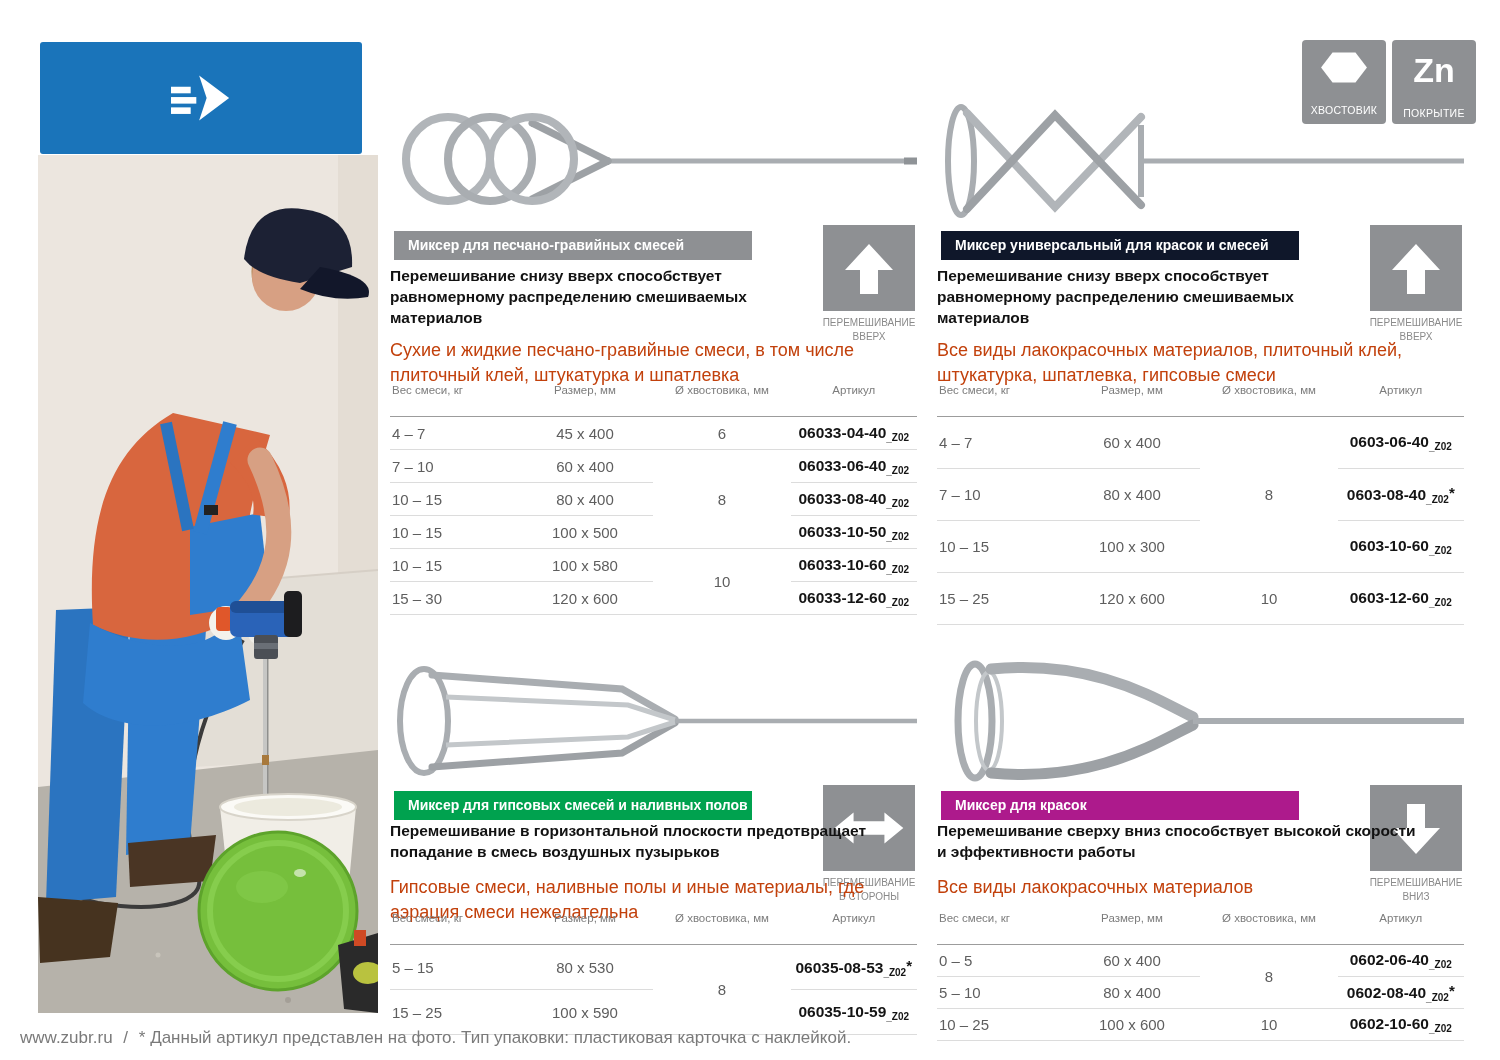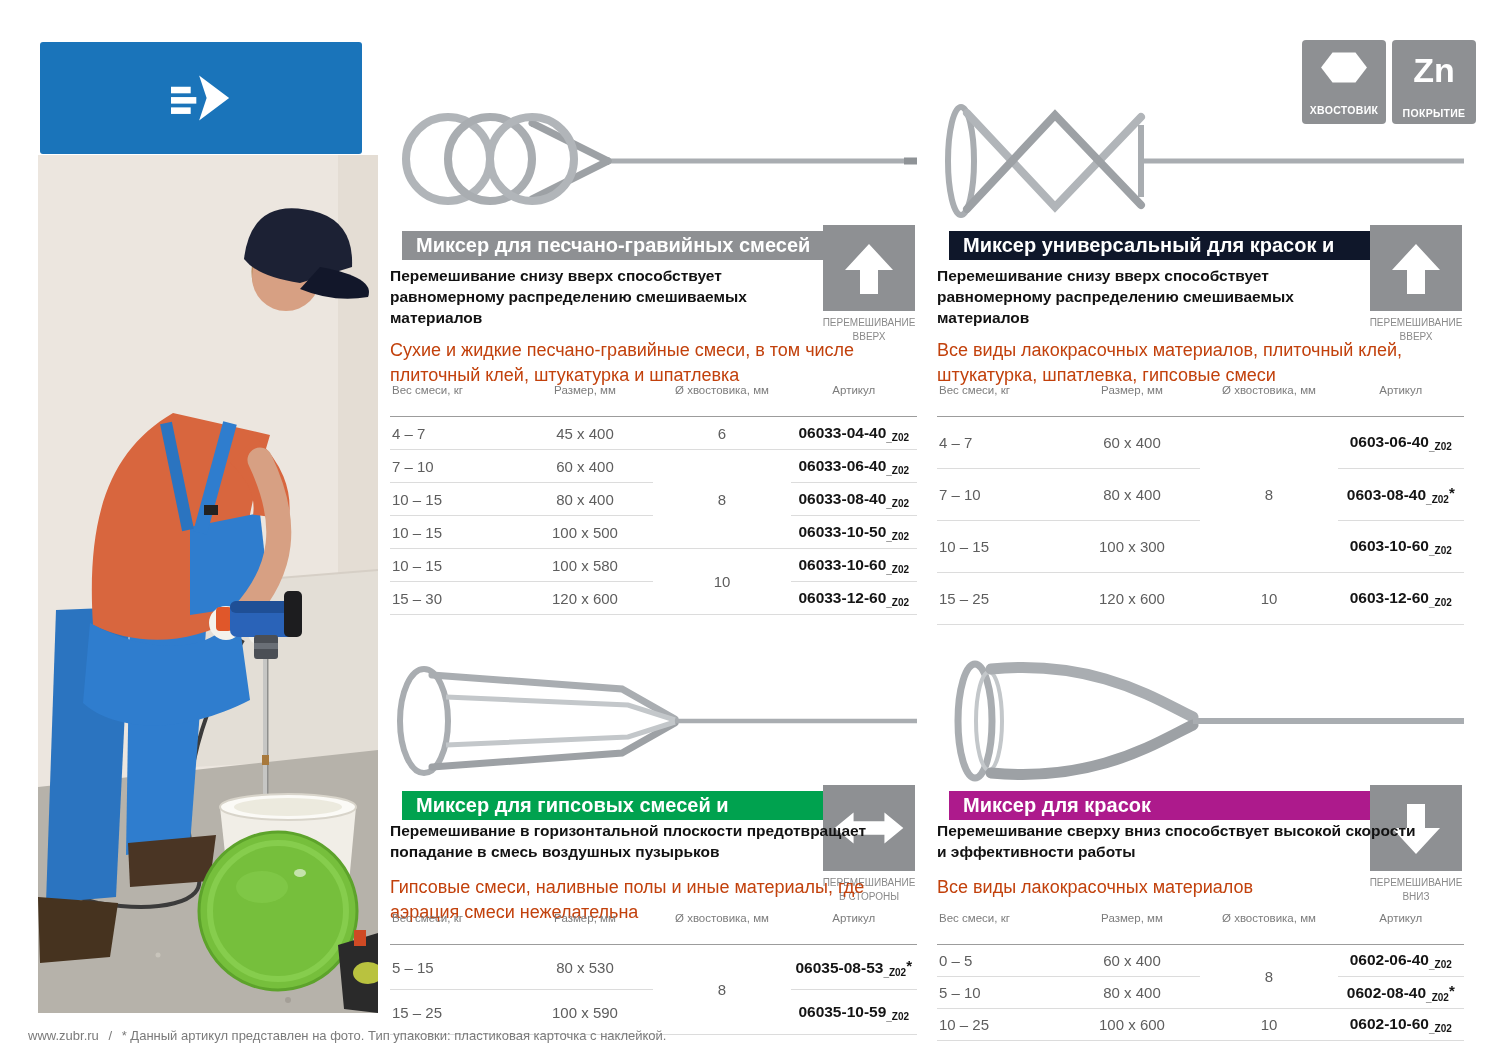--- a/index.html
+++ b/index.html
@@ -13,31 +13,31 @@
   .brand{font-size:56px;font-weight:bold;color:#fff;letter-spacing:2px;line-height:1;}
   .subbrand{font-size:20px;color:#fff;letter-spacing:4px;font-weight:bold;margin-top:4px;}
 
   
   .title{position:absolute;left:400px;top:46px;font-size:30px;font-weight:bold;color:#0a0a0a;white-space:nowrap;}
 
   
   .badge{position:absolute;top:40px;width:84px;height:84px;background:#8e9093;border-radius:4px;color:#fff;
          display:flex;flex-direction:column;align-items:center;justify-content:space-between;
          padding:11px 3px 8px;box-sizing:border-box;}
-  .badge .blabel{font-size:10.5px;font-weight:bold;letter-spacing:.3px;margin-top:20px;}
+  .badge .blabel{font-size:10.5px;font-weight:normal;letter-spacing:.3px;margin-top:20px;}
   .badge-zn{font-size:34px;font-weight:bold;line-height:1;margin-top:2px;}
 
   
   .photo{position:absolute;left:38px;top:155px;width:340px;height:858px;background:#ece6df;overflow:hidden;}
 
   
   section.product{position:absolute;width:527px;height:562px;}
   .mixer-img{position:absolute;left:0;top:2px;width:527px;height:128px;}
-  .bar{position:absolute;left:12px;top:136px;width:422px;height:29px;line-height:29px;color:#fff;
-       font-weight:bold;font-size:20px;padding-left:14px;box-sizing:border-box;}
+  .bar{position:absolute;left:4px;top:136px;width:358px;height:29px;line-height:29px;color:#fff;
+       font-weight:bold;font-size:14px;padding-left:14px;box-sizing:border-box;}
   .dir{position:absolute;left:433px;top:130px;width:92px;text-align:center;}
   .dir-box{width:92px;height:86px;background:#8e9093;display:flex;align-items:center;justify-content:center;}
   .dir-caption{margin-top:5px;font-size:10px;color:#8a8a8a;line-height:1.35;width:112px;margin-left:-10px;}
   .feature{position:absolute;left:0;top:171px;width:448px;font-size:15.5px;font-weight:bold;color:#121212;
            line-height:1.35;margin:0;}
   .desc{position:absolute;left:0;top:243px;width:505px;font-size:18px;color:#c2410c;line-height:1.4;margin:0;}
   section.product table{position:absolute;left:0;top:289px;width:527px;border-collapse:collapse;}
   section.row2 .feature{top:166px;width:480px;}
   section.row2 .desc{top:220px;}
   section.row2 table{top:257px;}
@@ -45,21 +45,21 @@
   th{font-size:11.5px;font-weight:normal;color:#7c7c7c;padding:0 0 20px;border-bottom:1px solid #9c9c9c;text-align:center;}
   th.c-weight{text-align:left;padding-left:2px;}
   td{font-size:15px;color:#5e5e5e;border-bottom:1px solid #dcdcdc;text-align:center;vertical-align:middle;}
   td.weight{text-align:left;padding-left:2px;}
   td.article{font-weight:bold;color:#141414;font-size:15.5px;}
   td.article .sub{font-size:10px;vertical-align:-3px;}
   td.article .star{font-size:15px;vertical-align:2px;}
   table.h30 td{height:30px;} table.h48 td{height:49px;} table.h41 td{height:42px;} table.h28 td{height:29px;}
 
   
-  .footer{position:absolute;left:28px;top:1028px;font-size:13px;color:#7a7a7a;}
+  .footer{position:absolute;left:20px;top:1028px;font-size:17px;color:#7a7a7a;}
   .footer span{margin-right:6px;}
 </style>
 </head>
 <body>
 
 <div class="page">
 
   <div class="logo" style="background-color: rgb(26, 116, 186);">
     <svg width="60" height="60" viewBox="0 0 64 64">
       <rect x="0" y="20" width="21" height="7" fill="#fff"></rect>

